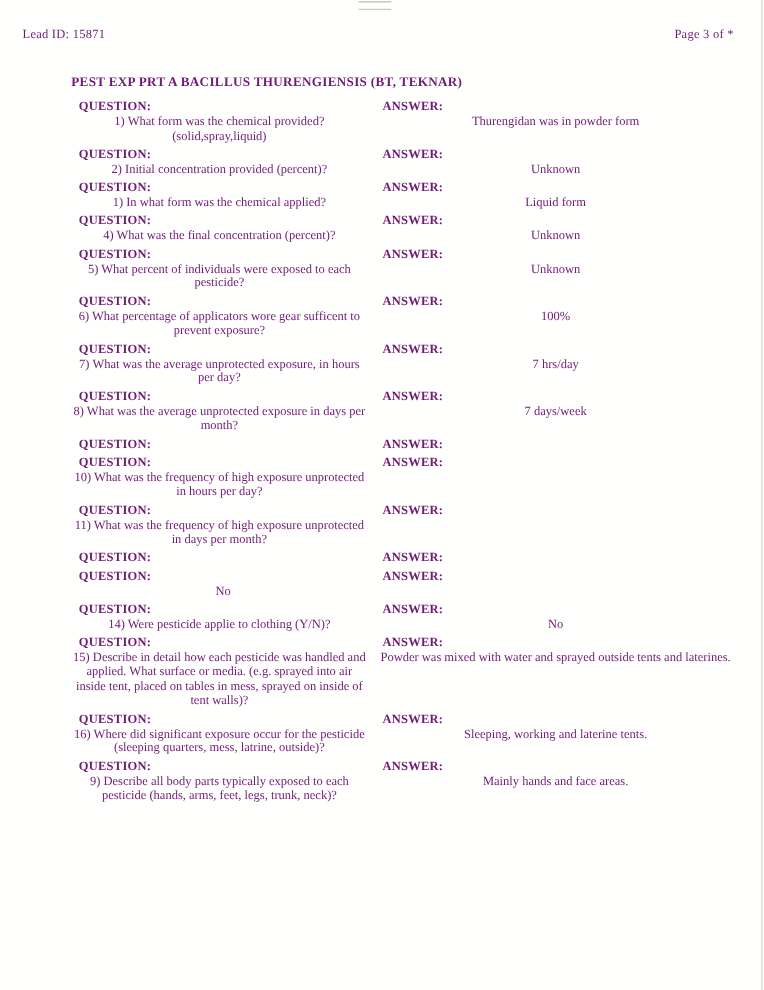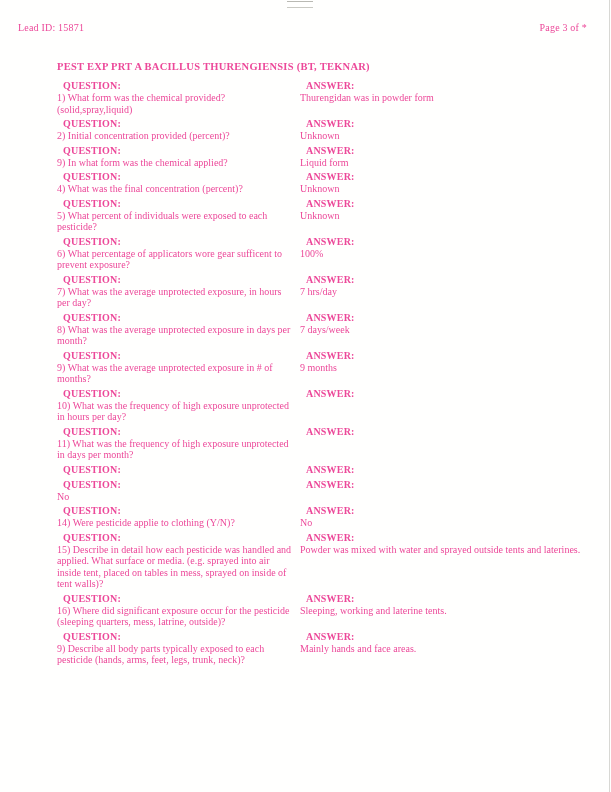--- a/index.html
+++ b/index.html
@@ -2,21 +2,21 @@
 <html><head>
 <meta charset="utf-8">
 <style>
   html, body { margin: 0; padding: 0; background: #ffffff; }
   .page {
     position: relative;
     width: 611px;
     height: 792px;
     background: #fffffe;
     font-family: "Liberation Serif", serif;
-    color: #ec4899;
+    color: #701a75;
     overflow: hidden;
   }
   .scan-edge {
     position: absolute;
     top: 0; right: 1px;
     width: 1px; height: 100%;
     background: #d8d8d4;
   }
   .scan-artifact {
     position: absolute;
@@ -56,20 +56,21 @@
     font-weight: bold;
     font-size: 10px;
     line-height: 12px;
     padding-left: 6px;
     letter-spacing: 0.2px;
   }
   .q-text, .a-text {
     font-size: 10px;
     line-height: 11.5px;
     padding-right: 6px;
+    text-align: center;
   }
   .a-text { padding-right: 0; }
 </style>
 </head>
 <body>
 
 <div class="page">
   <div class="scan-edge"></div>
   <div class="scan-artifact"></div>
 
@@ -102,21 +103,21 @@
       <div class="a-text">Unknown</div>
     </div>
   </div>
 
   <div class="qa-block">
     <div class="row">
       <span class="q-label">QUESTION:</span>
       <span class="a-label">ANSWER:</span>
     </div>
     <div class="row">
-      <div class="q-text">9) In what form was the chemical applied?</div>
+      <div class="q-text">1) In what form was the chemical applied?</div>
       <div class="a-text">Liquid form</div>
     </div>
   </div>
 
   <div class="qa-block">
     <div class="row">
       <span class="q-label">QUESTION:</span>
       <span class="a-label">ANSWER:</span>
     </div>
     <div class="row">
@@ -167,24 +168,20 @@
       <div class="q-text">8) What was the average unprotected exposure in days per month?</div>
       <div class="a-text">7 days/week</div>
     </div>
   </div>
 
   <div class="qa-block">
     <div class="row">
       <span class="q-label">QUESTION:</span>
       <span class="a-label">ANSWER:</span>
     </div>
-    <div class="row">
-      <div class="q-text">9) What was the average unprotected exposure in # of months?</div>
-      <div class="a-text">9 months</div>
-    </div>
   </div>
 
   <div class="qa-block">
     <div class="row">
       <span class="q-label">QUESTION:</span>
       <span class="a-label">ANSWER:</span>
     </div>
     <div class="row">
       <div class="q-text">10) What was the frequency of high exposure unprotected in hours per day?</div>
       <div class="a-text"></div>

